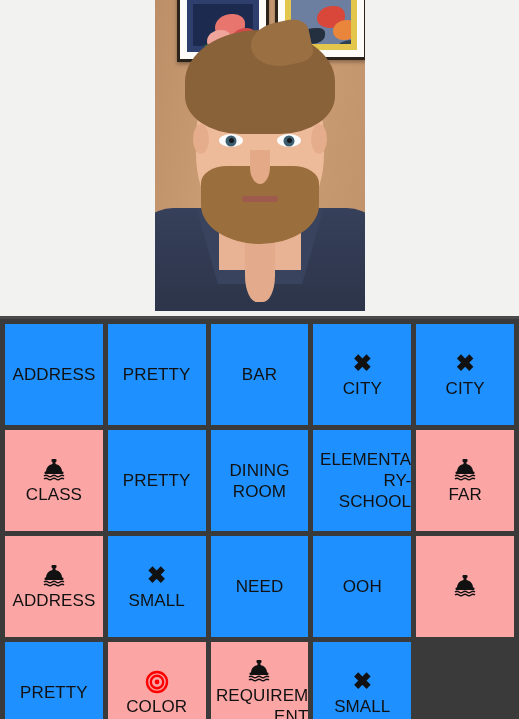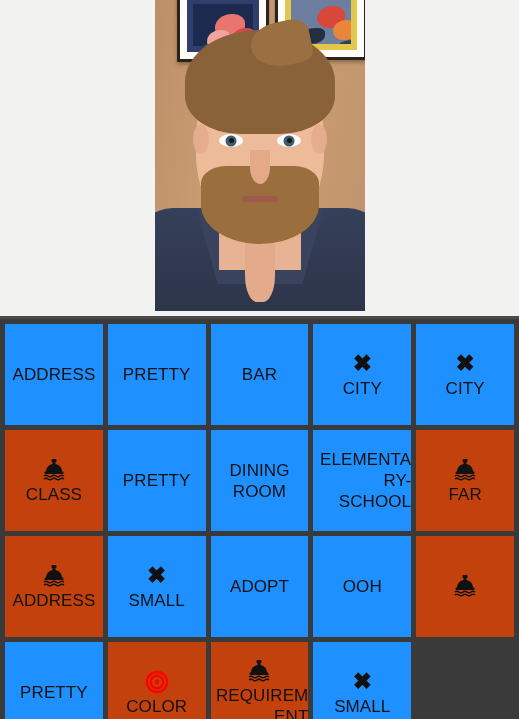--- a/index.html
+++ b/index.html
@@ -126,21 +126,21 @@
   }
   .cell {
     position:relative;
     display:flex; flex-direction:column;
     align-items:center; justify-content:center;
     overflow:hidden;
     padding:2px 0;
     cursor:pointer;
   }
   .cell.blue { background:#1e90ff; }
-  .cell.gray { background:#c2410c; }
+  .cell.gray { background:#fca5a5; }
   .cell-icon {
     display:flex; align-items:center; justify-content:center;
     height:26px; line-height:1; margin-bottom:1px; flex:none;
   }
   .cell-label {
     width:100%;
     text-align:center;
     font-size:17px;
     line-height:21px;
     color:#111;
@@ -279,21 +279,21 @@
         </span>
         <span class="cell-label">ADDRESS</span>
       </div>
       <div class="cell blue">
         <span class="cell-icon">
           <span class="x-mark">✖</span>
         </span>
         <span class="cell-label">SMALL</span>
       </div>
       <div class="cell blue">
-        <span class="cell-label">ADOPT</span>
+        <span class="cell-label">NEED</span>
       </div>
       <div class="cell blue">
         <span class="cell-label">OOH</span>
       </div>
       <div class="cell gray overflow">
         <span class="cell-icon">
           <svg width="26" height="24" viewBox="0 0 26 24">
             <rect x="10.5" y="1" width="5" height="3" rx="1" fill="#111"></rect>
             <rect x="11.5" y="3.5" width="3" height="3" fill="#111"></rect>
             <path d="M5 14 C5 8.5 9 6 13 6 C17 6 21 8.5 21 14 Z" fill="#111"></path>

